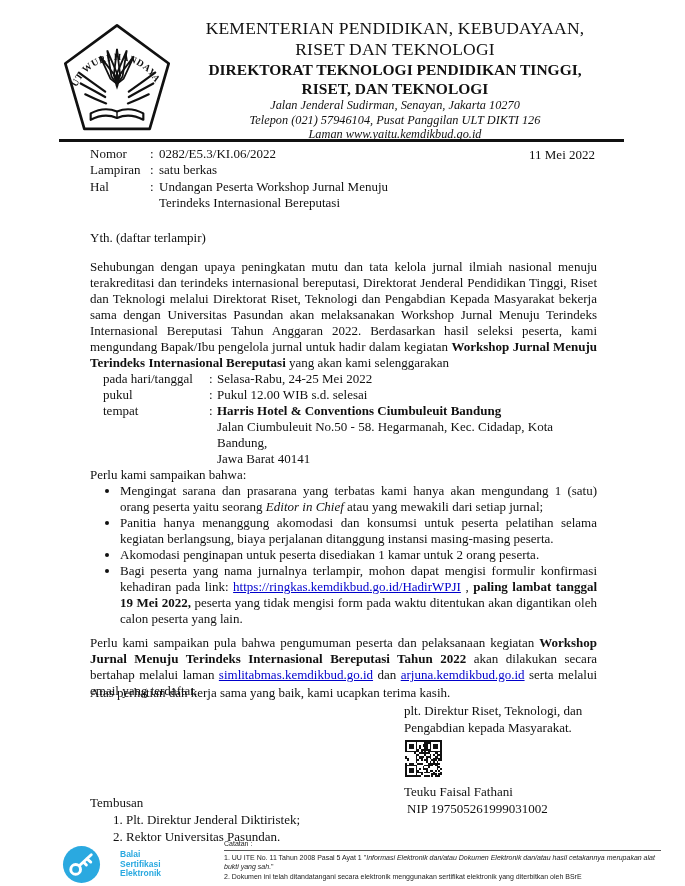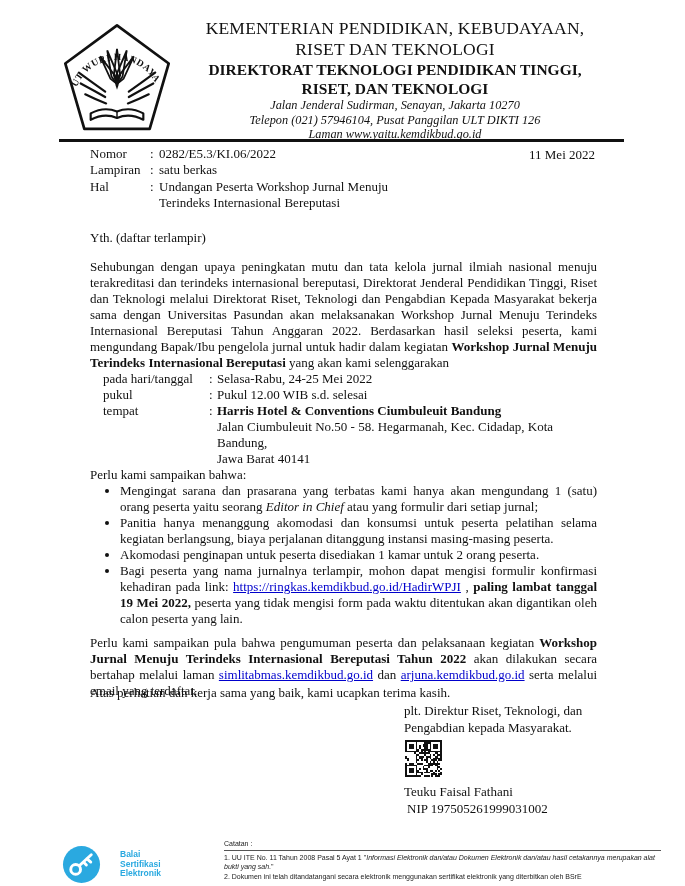--- a/index.html
+++ b/index.html
@@ -141,21 +141,21 @@
       <div class="det-row">
         <div class="det-label">tempat</div>
         <div class="det-colon">:</div>
         <div class="det-value"><span class="seg-b">Harris Hotel &amp; Conventions Ciumbuleuit Bandung</span><span>
 Jalan Ciumbuleuit No.50 - 58. Hegarmanah, Kec. Cidadap, Kota Bandung,
 Jawa Barat 40141</span></div>
       </div>
     </div>
     <div>Perlu kami sampaikan bahwa:</div>
     <ul class="bullets">
-      <li><span>Mengingat sarana dan prasarana yang terbatas kami hanya akan mengundang 1 (satu) orang peserta yaitu seorang </span><span class="seg-i">Editor in Chief</span><span> atau yang formulir dari setiap jurnal;</span></li>
+      <li><span>Mengingat sarana dan prasarana yang terbatas kami hanya akan mengundang 1 (satu) orang peserta yaitu seorang </span><span class="seg-i">Editor in Chief</span><span> atau yang mewakili dari setiap jurnal;</span></li>
       <li><span>Panitia hanya menanggung akomodasi dan konsumsi untuk peserta pelatihan selama kegiatan berlangsung, biaya perjalanan ditanggung instansi masing-masing peserta.</span></li>
       <li><span>Akomodasi penginapan untuk peserta disediakan 1 kamar untuk 2 orang peserta.</span></li>
       <li><span>Bagi peserta yang nama jurnalnya terlampir, mohon dapat mengisi formulir konfirmasi kehadiran pada link: </span><span class="seg-l">https://ringkas.kemdikbud.go.id/HadirWPJI</span><span> , </span><span class="seg-b">paling lambat tanggal 19 Mei 2022,</span><span> peserta yang tidak mengisi form pada waktu ditentukan akan digantikan oleh calon peserta yang lain.</span></li>
     </ul>
     <div class="para2"><span>Perlu kami sampaikan pula bahwa pengumuman peserta dan pelaksanaan kegiatan </span><span class="seg-b">Workshop Jurnal Menuju Terindeks Internasional Bereputasi Tahun 2022</span><span> akan dilakukan secara bertahap melalui laman </span><span class="seg-l">simlitabmas.kemdikbud.go.id</span><span> dan </span><span class="seg-l">arjuna.kemdikbud.go.id</span><span> serta melalui email yang terdaftar.</span></div>
   </div>
 
   <div class="closing">Atas perhatian dan kerja sama yang baik, kami ucapkan terima kasih.</div>
 
   <div class="signature">
@@ -601,20 +601,27 @@
         <div></div>
         <div class="on"></div>
         <div class="on"></div>
         <div class="on"></div>
         <div></div>
       </div>
     <div class="sig-name">Teuku Faisal Fathani</div>
     <div class="sig-nip">NIP 197505261999031002</div>
   </div>
 
+  <div class="tembusan">
+    <div>Tembusan</div>
+    <ol>
+      <li>Plt. Direktur Jenderal Diktiristek;</li>
+      <li>Rektor Universitas Pasundan.</li>
+    </ol>
+  </div>
 
   <div class="bsre">
     <svg viewBox="0 0 40 40">
       <circle cx="20" cy="20" r="19" fill="#2aa9e0"></circle>
       <circle cx="14" cy="25" r="5" fill="none" stroke="#fff" stroke-width="3"></circle>
       <path d="M18 21 L30 10 M25.5 14 L29.5 17.5 M22 17.5 L25 20.5" stroke="#fff" stroke-width="3" stroke-linecap="round" fill="none"></path>
     </svg>
     <div class="bsre-text">
       <div>Balai</div>
       <div>Sertifikasi</div>

